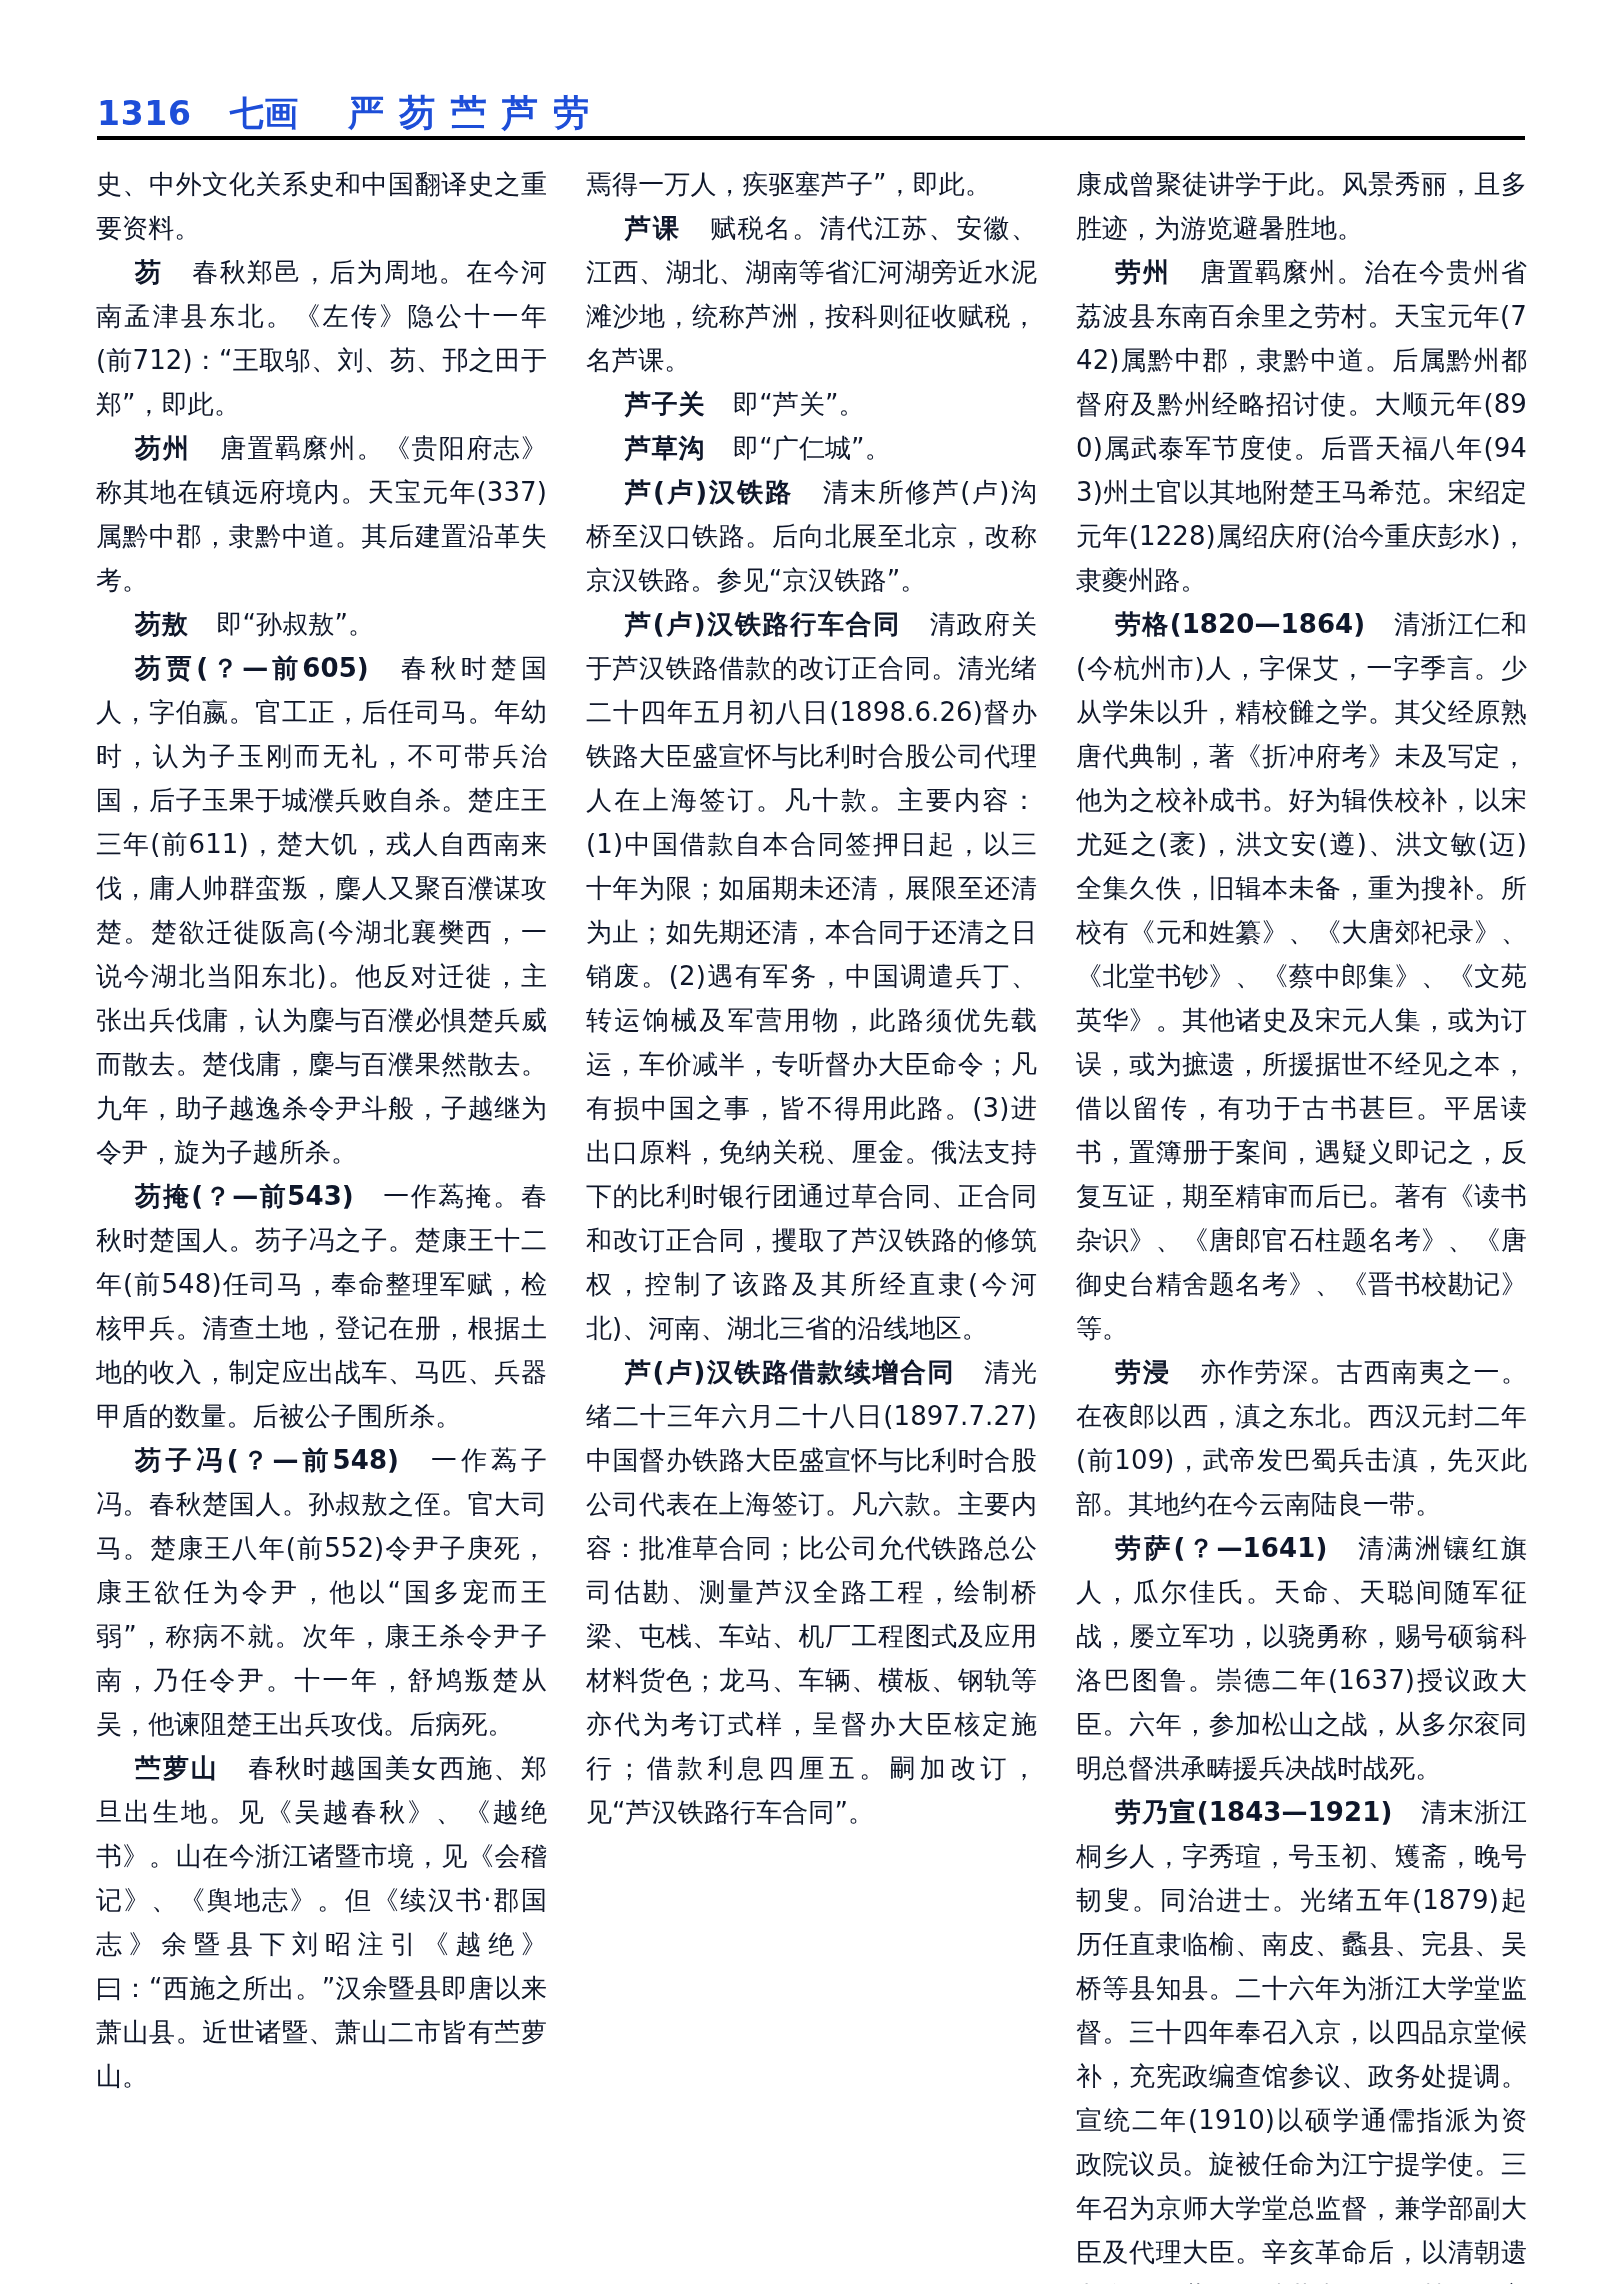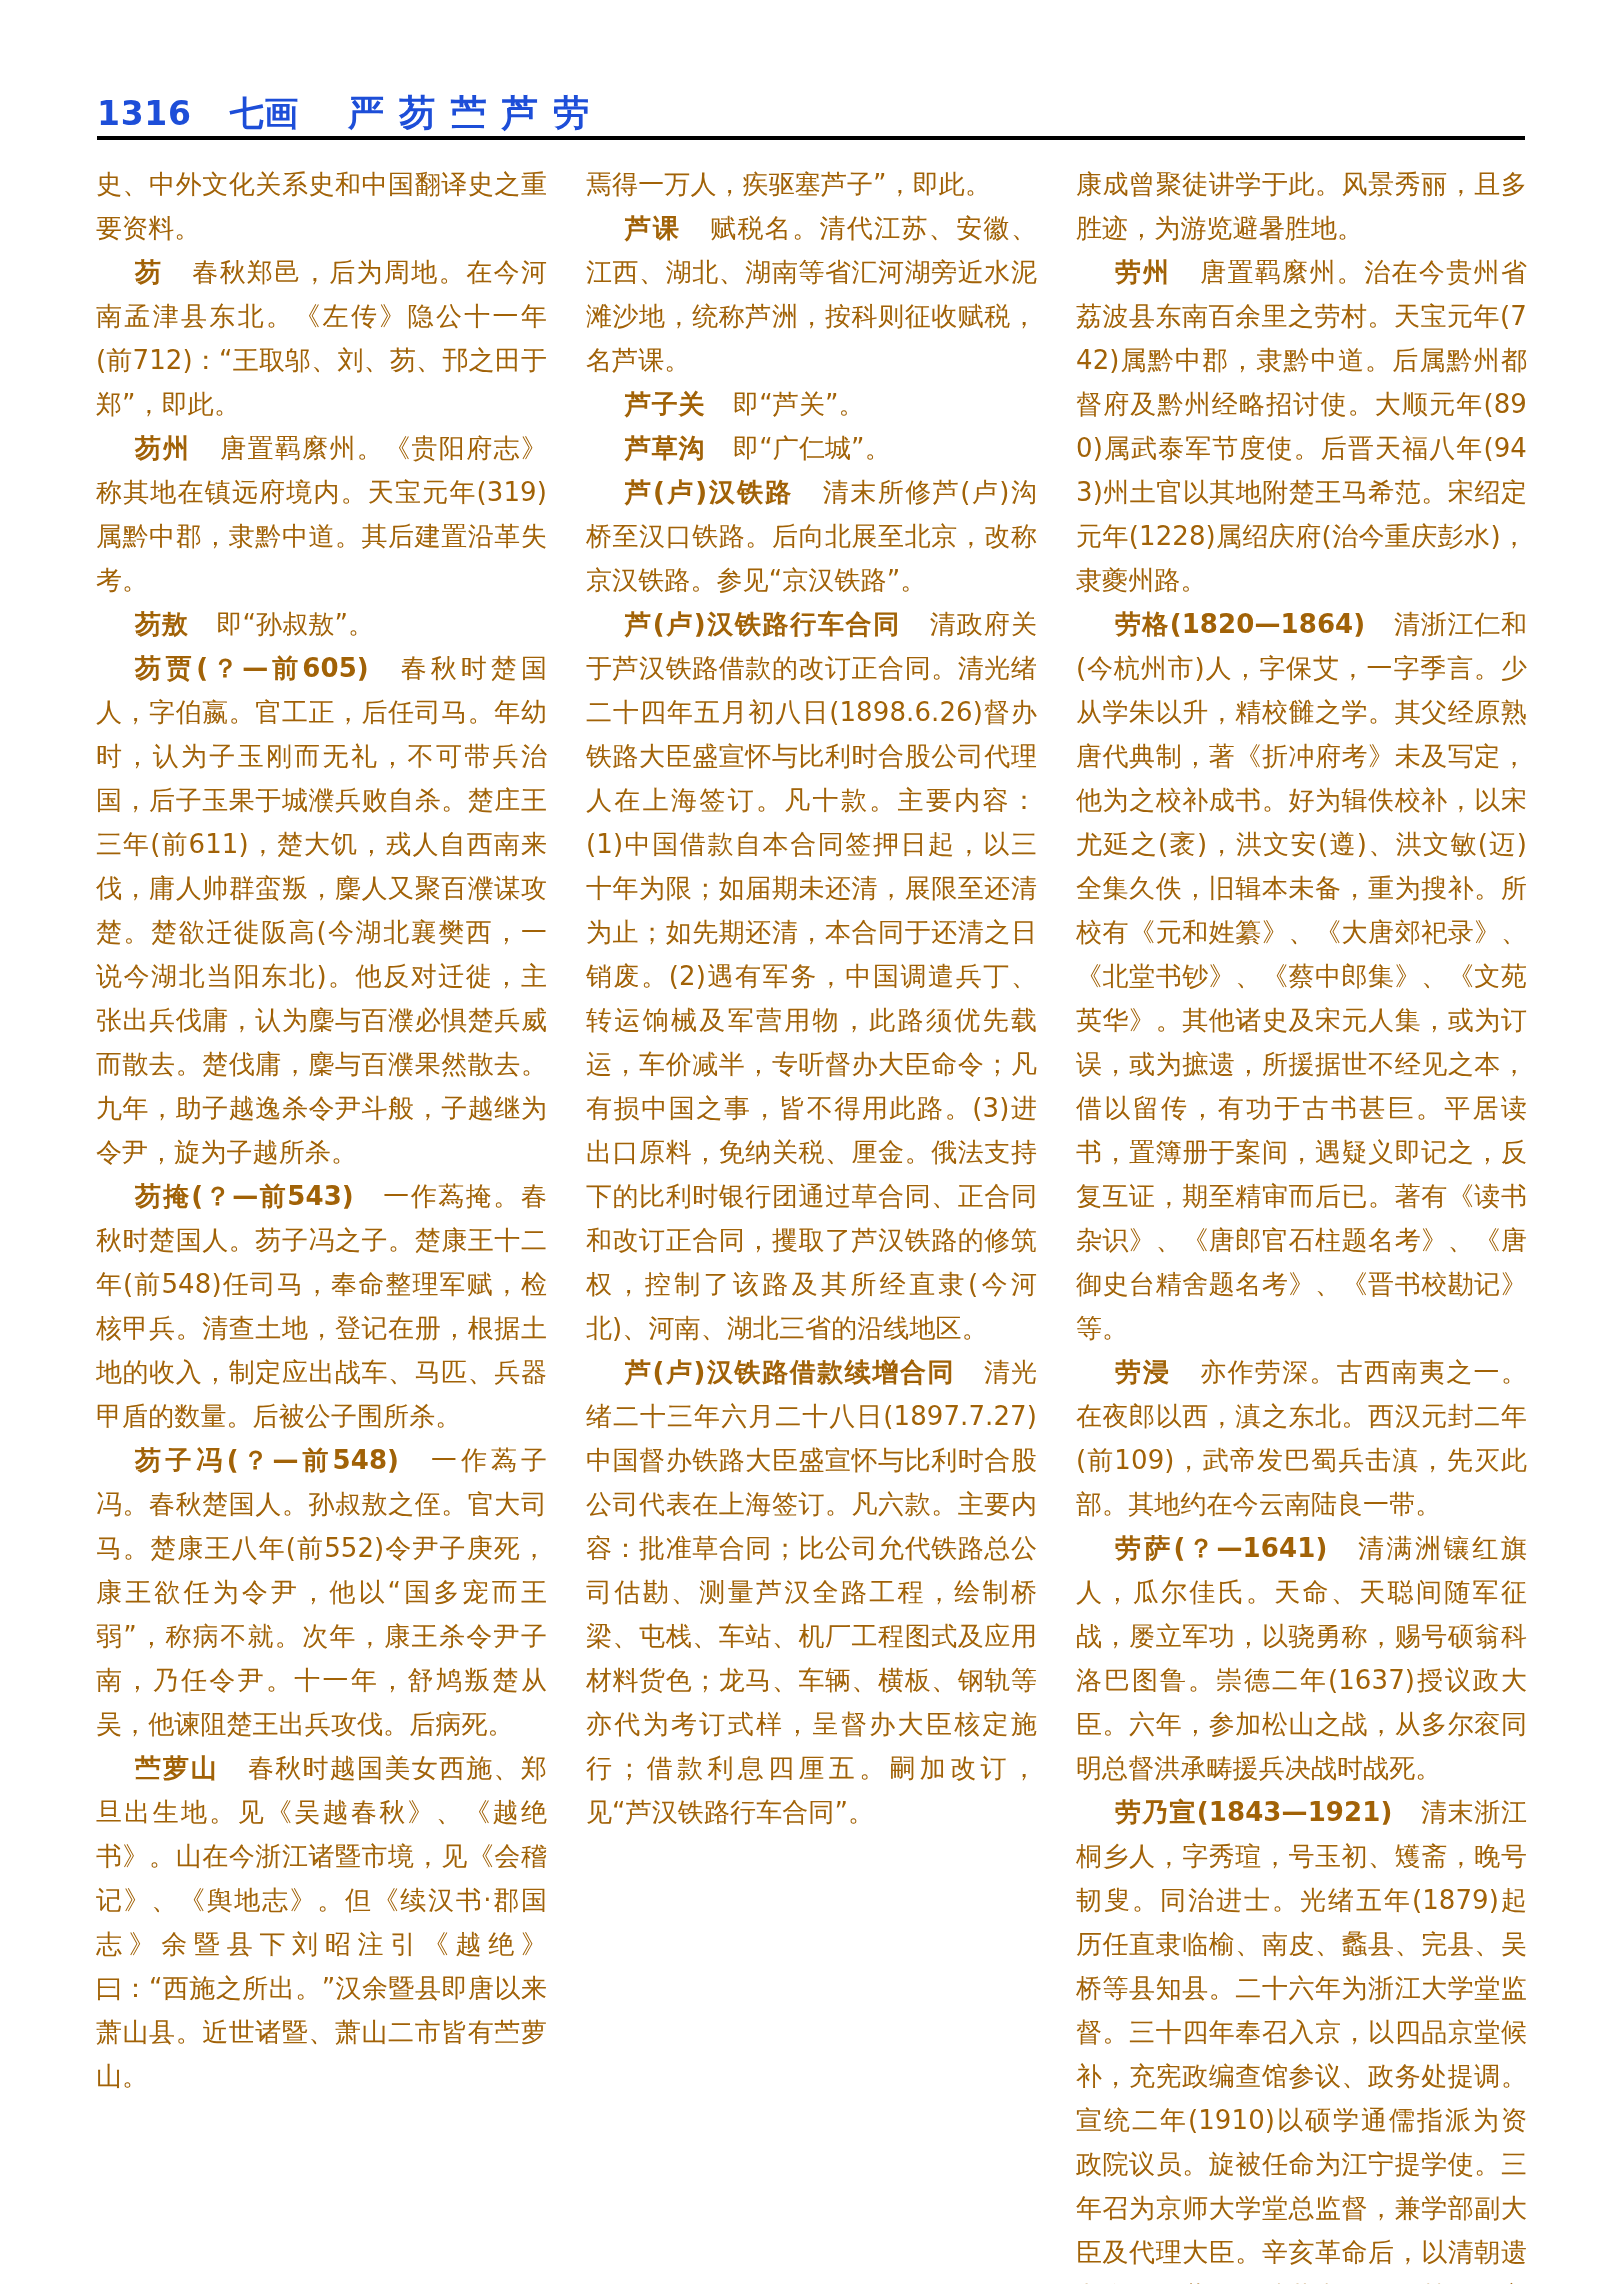--- a/index.html
+++ b/index.html
@@ -62,21 +62,21 @@
     top: 162px;
     width: 1431px;
     height: 2088px;
     display: flex;
     justify-content: space-between;
   }
   .col {
     width: 451px;
     font-size: 26px;
     line-height: 44px;
-    color: #a16207;
+    color: #0f172a;
     text-align: justify;
     text-justify: inter-character;
     word-break: break-all;
     letter-spacing: 0.1px;
   }
   .entry {
     margin: 0;
     padding: 0;
     text-indent: 0;
   }
@@ -111,21 +111,21 @@
     <span class="stroke-count">七画</span>
     <span class="radicals">严芴苎芦劳</span>
   </div>
 
   <div class="header-rule"></div>
 
   <div class="columns">
     <div class="col" id="col-1">
         <p class="entry cont"><span class="body">史、中外文化关系史和中国翻译史之重要资料。</span></p>
         <p class="entry indent"><span class="hw">芴</span><span class="gap"></span><span class="body">春秋郑邑，后为周地。在今河南孟津县东北。《左传》隐公十一年(前712)：“王取邬、刘、芴、邘之田于郑”，即此。</span></p>
-        <p class="entry indent"><span class="hw">芴州</span><span class="gap"></span><span class="body">唐置羁縻州。《贵阳府志》称其地在镇远府境内。天宝元年(319)属黔中郡，隶黔中道。其后建置沿革失考。</span></p>
+        <p class="entry indent"><span class="hw">芴州</span><span class="gap"></span><span class="body">唐置羁縻州。《贵阳府志》称其地在镇远府境内。天宝元年(337)属黔中郡，隶黔中道。其后建置沿革失考。</span></p>
         <p class="entry indent"><span class="hw">芴敖</span><span class="gap"></span><span class="body">即“孙叔敖”。</span></p>
         <p class="entry indent"><span class="hw">芴贾</span><span class="dates">(？—前605)</span><span class="gap"></span><span class="body">春秋时楚国人，字伯嬴。官工正，后任司马。年幼时，认为子玉刚而无礼，不可带兵治国，后子玉果于城濮兵败自杀。楚庄王三年(前611)，楚大饥，戎人自西南来伐，庸人帅群蛮叛，麇人又聚百濮谋攻楚。楚欲迁徙阪高(今湖北襄樊西，一说今湖北当阳东北)。他反对迁徙，主张出兵伐庸，认为麇与百濮必惧楚兵威而散去。楚伐庸，麇与百濮果然散去。九年，助子越逸杀令尹斗般，子越继为令尹，旋为子越所杀。</span></p>
         <p class="entry indent"><span class="hw">芴掩</span><span class="dates">(？—前543)</span><span class="gap"></span><span class="body">一作蒍掩。春秋时楚国人。芴子冯之子。楚康王十二年(前548)任司马，奉命整理军赋，检核甲兵。清查土地，登记在册，根据土地的收入，制定应出战车、马匹、兵器甲盾的数量。后被公子围所杀。</span></p>
         <p class="entry indent"><span class="hw">芴子冯</span><span class="dates">(？—前548)</span><span class="gap"></span><span class="body">一作蒍子冯。春秋楚国人。孙叔敖之侄。官大司马。楚康王八年(前552)令尹子庚死，康王欲任为令尹，他以“国多宠而王弱”，称病不就。次年，康王杀令尹子南，乃任令尹。十一年，舒鸠叛楚从吴，他谏阻楚王出兵攻伐。后病死。</span></p>
         <p class="entry indent"><span class="hw">苎萝山</span><span class="gap"></span><span class="body">春秋时越国美女西施、郑旦出生地。见《吴越春秋》、《越绝书》。山在今浙江诸暨市境，见《会稽记》、《舆地志》。但《续汉书·郡国志》余暨县下刘昭注引《越绝》曰：“西施之所出。”汉余暨县即唐以来萧山县。近世诸暨、萧山二市皆有苎萝山。</span></p>
       </div>
     <div class="col" id="col-2">
         <p class="entry cont"><span class="body">焉得一万人，疾驱塞芦子”，即此。</span></p>
         <p class="entry indent"><span class="hw">芦课</span><span class="gap"></span><span class="body">赋税名。清代江苏、安徽、江西、湖北、湖南等省汇河湖旁近水泥滩沙地，统称芦洲，按科则征收赋税，名芦课。</span></p>
         <p class="entry indent"><span class="hw">芦子关</span><span class="gap"></span><span class="body">即“芦关”。</span></p>

